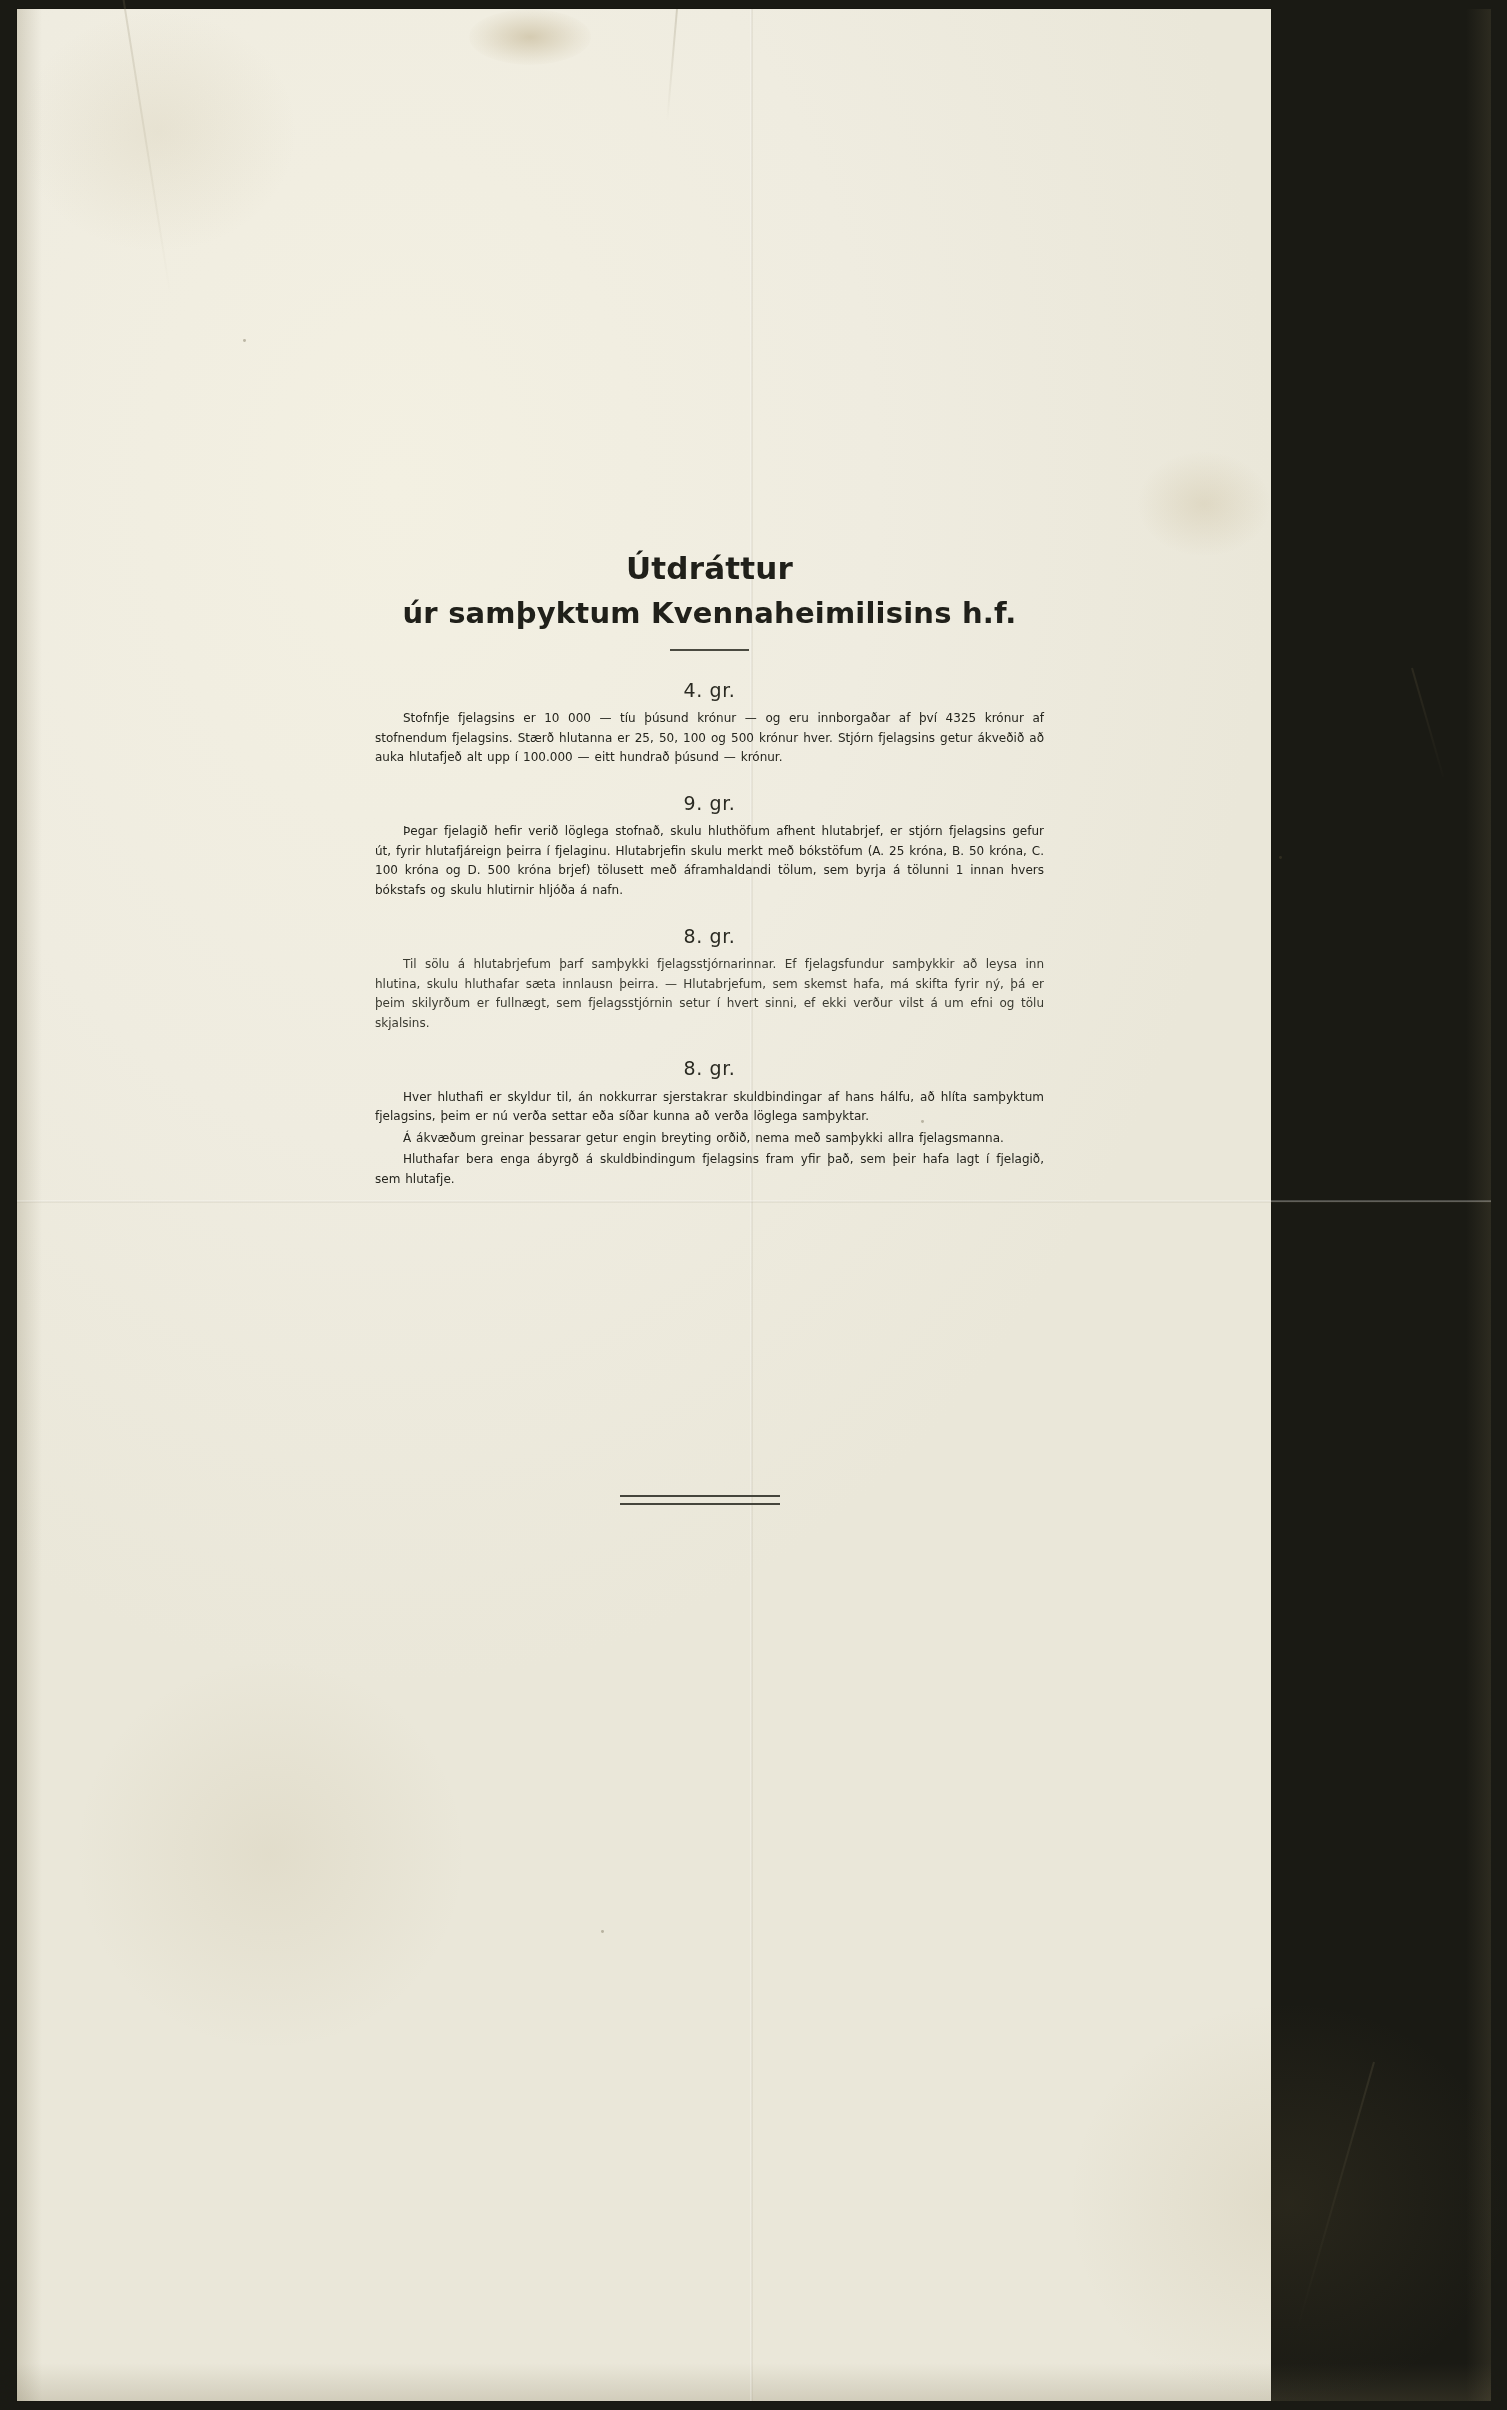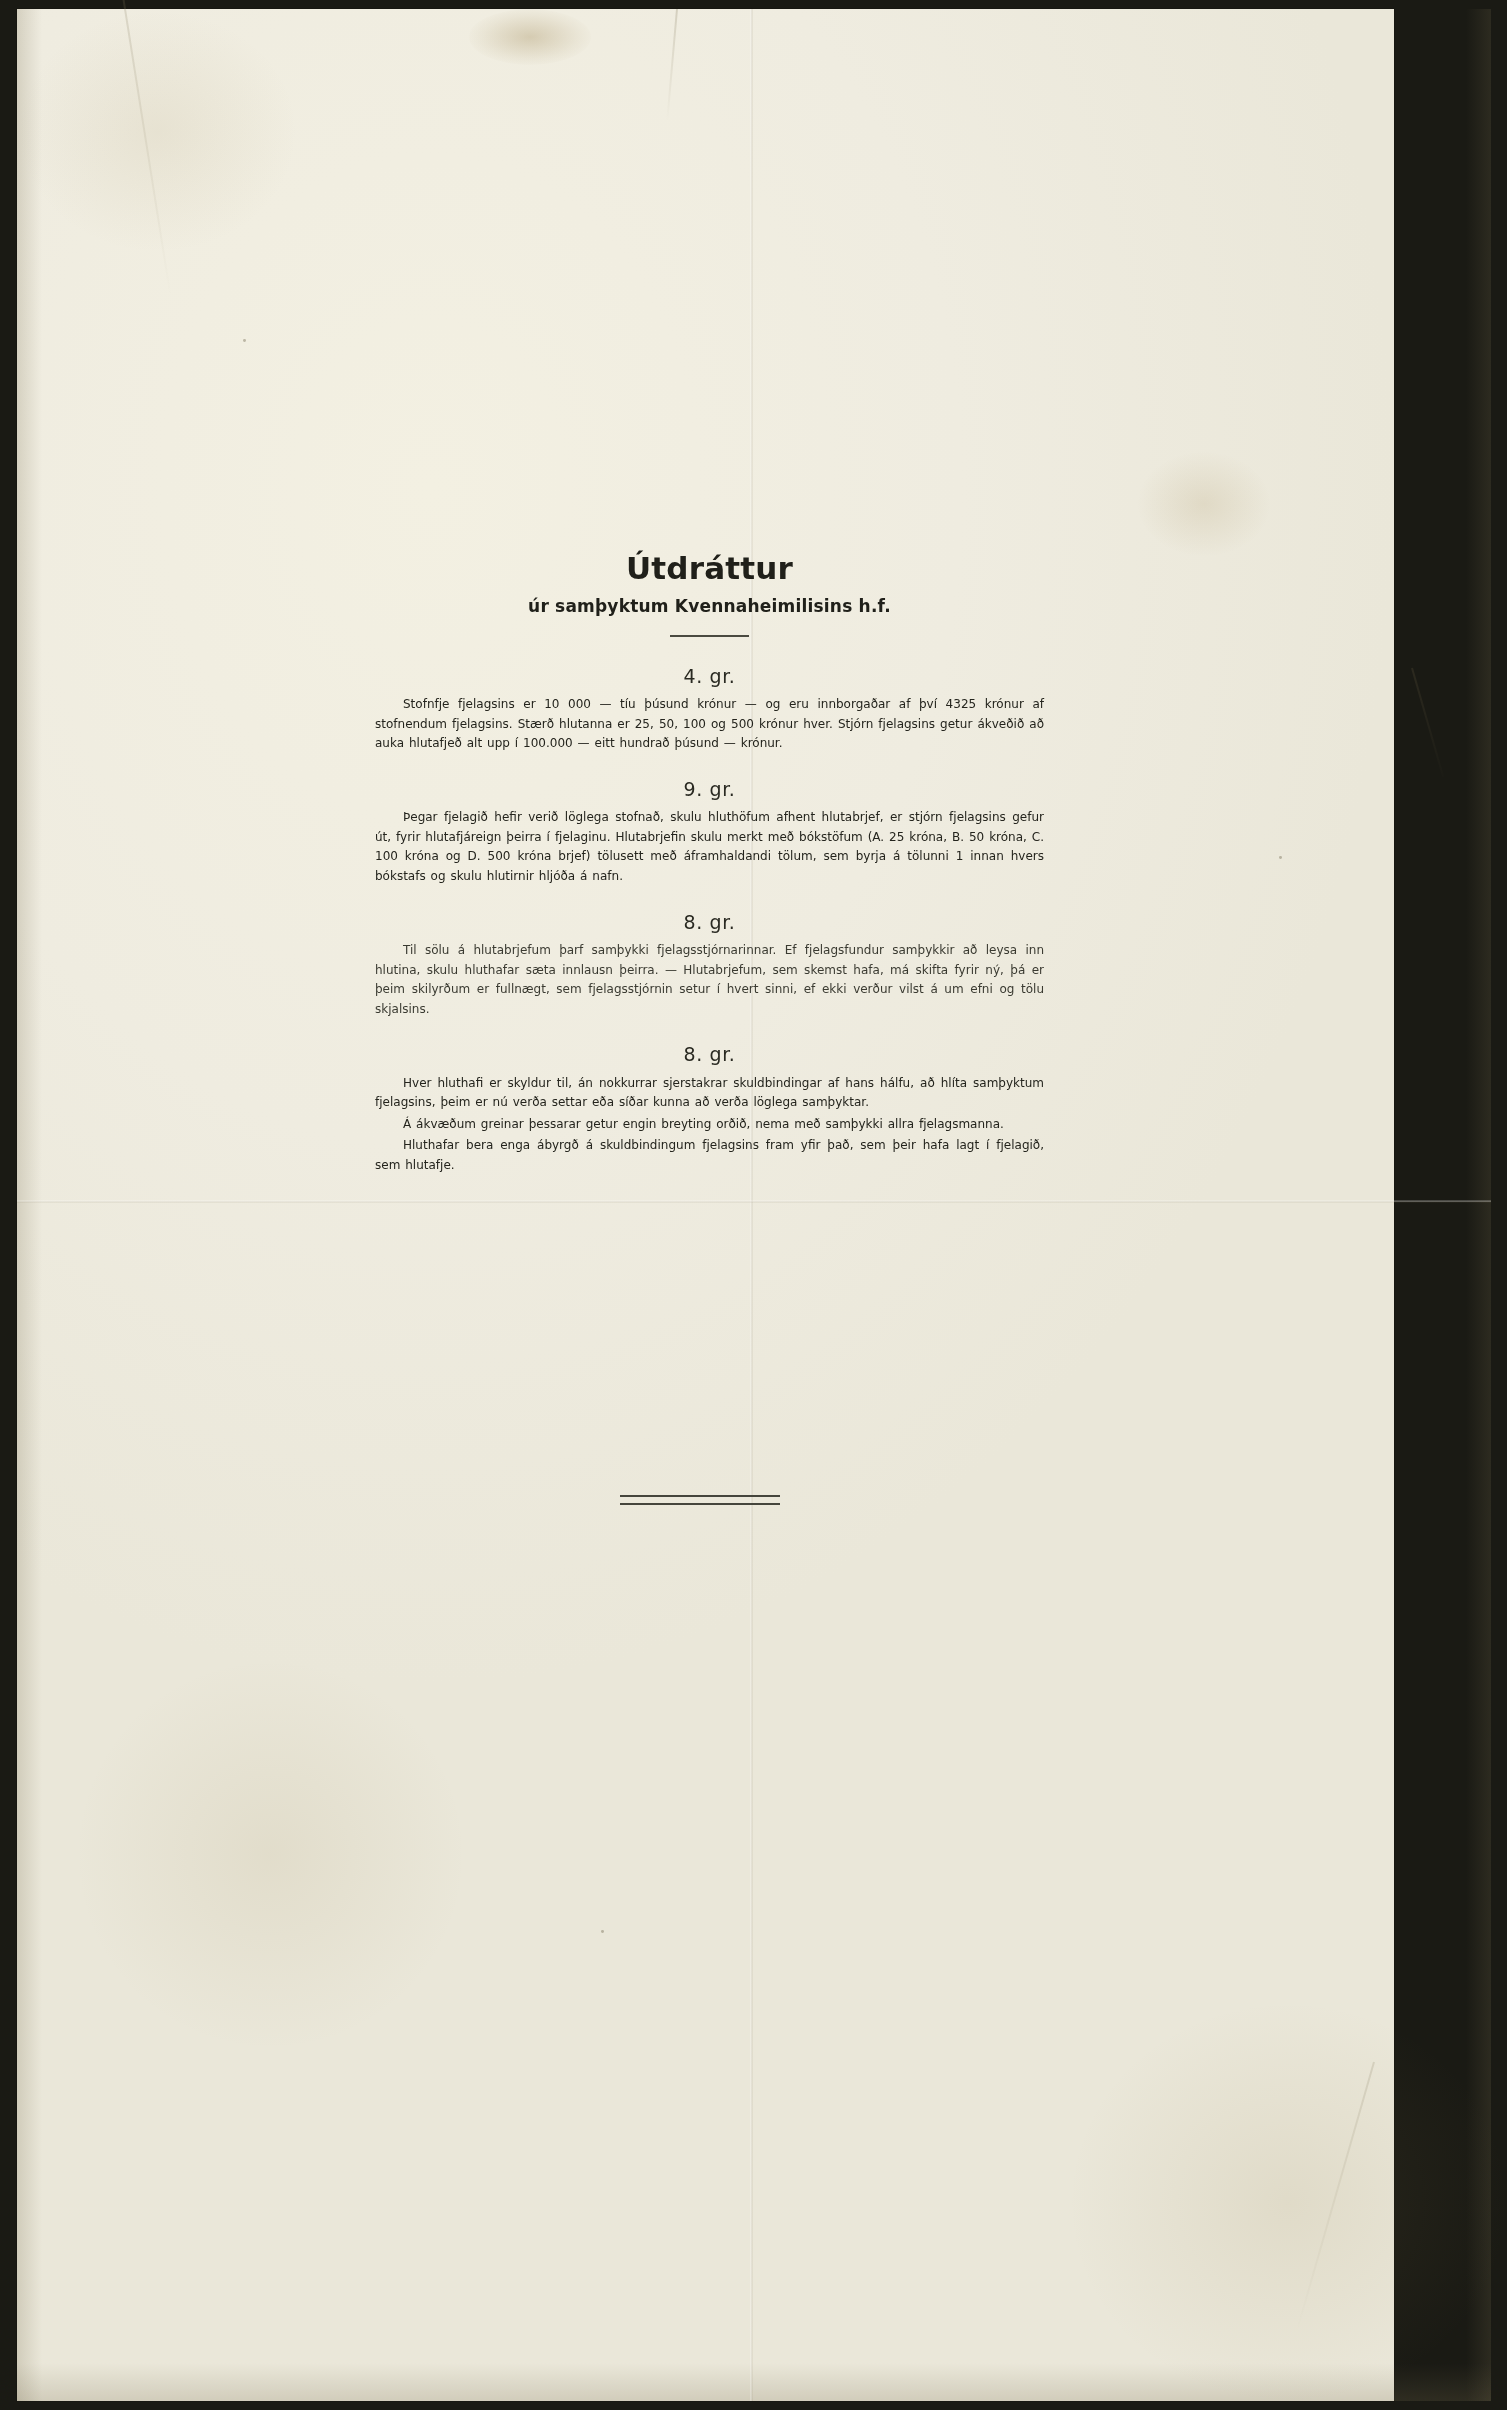--- a/index.html
+++ b/index.html
@@ -19,21 +19,21 @@
     width: 1508px;
     height: 2411px;
     background: #1a1a14;
   }
 
   
   #paper {
     position: absolute;
     left: 17px;
     top: 9.4px;
-    width: 1377px;
+    width: 1254px;
     height: 2392px;
     background:
       radial-gradient(ellipse 70% 50% at 30% 20%, #f3f0e2 0%, #efece0 55%, #eae7d9 100%);
     box-shadow: 0 0 0 0.9px rgba(0,0,0,0.12);
   }
 
   
   .stain {
     position: absolute;
     border-radius: 50%;
@@ -122,21 +122,21 @@
   #doc-title {
     text-align: center;
     font-size: 31px;
     font-weight: bold;
     letter-spacing: 0.2px;
     margin: 0 0 9.4px 0;
     color: #20201a;
   }
   #doc-subtitle {
     text-align: center;
-    font-size: 17px;
+    font-size: 29px;
     font-weight: bold;
     letter-spacing: 0.2px;
     margin: 0;
     color: #20201a;
   }
   #title-rule {
     width: 79px;
     height: 1.9px;
     background: #4a4a40;
     margin: 19px auto 28px auto;

